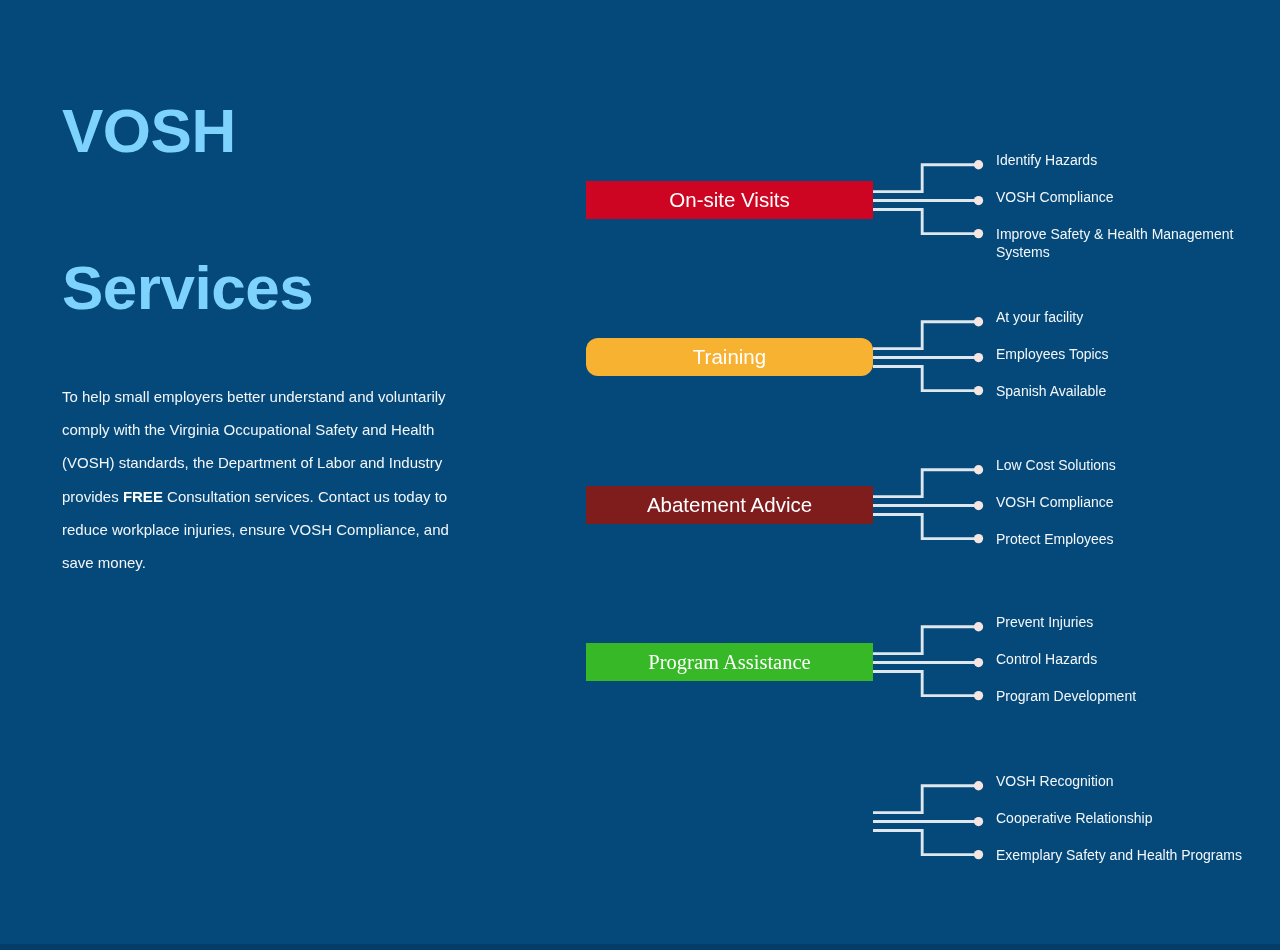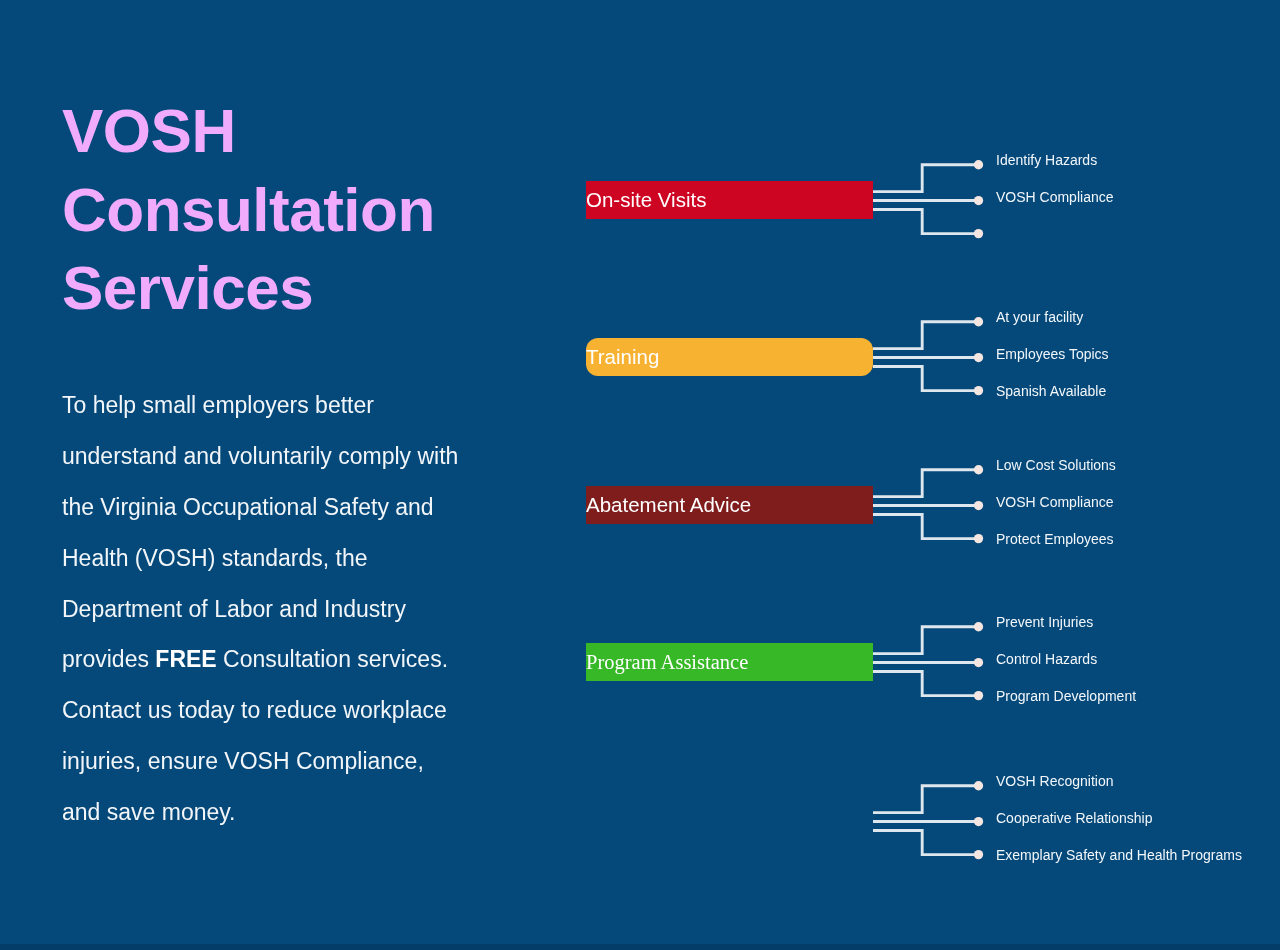--- a/index.html
+++ b/index.html
@@ -20,27 +20,27 @@
   
   #left {
     position:absolute;
     left:62px; top:92px;
     width:480px;
   }
   #title {
     font-size:62px;
     font-weight:bold;
     line-height:1.27;
-    color:#f0abfc;
+    color:#7dd3fc;
     letter-spacing:-0.5px;
   }
   #intro {
     margin-top:52px;
     width:400px;
-    font-size:23px;
+    font-size:15px;
     line-height:2.21;
     color:#f2f6f9;
     font-weight:400;
   }
   #intro .free { font-weight:bold; color:#ffffff; }
 
   
   #right {
     position:absolute;
     left:586px; top:0;
@@ -51,20 +51,21 @@
     left:0;
     width:694px;
     height:170px;
   }
   .cat-box {
     position:absolute;
     left:0; top:61px;
     width:287px; height:38px;
     display:flex;
     align-items:center;
+    justify-content:center;
     color:#ffffff;
     font-size:20.5px;
     font-weight:400;
     line-height:1;
   }
   
   .conn {
     position:absolute;
     left:287px; top:0;
     width:110px; height:170px;
@@ -90,21 +91,21 @@
   .item.i2 { top:105px; }
 </style>
 </head>
 <body>
 
 <div id="slide">
 
   <div id="left">
     <h1 id="title">
       <span>VOSH</span><br>
-      <span>Consultation</span><br>
+      <br>
       <span>Services</span>
     </h1>
     <p id="intro">
       <span>To help small employers better understand and voluntarily comply with the Virginia Occupational Safety and Health (VOSH) standards, the Department of Labor and Industry provides </span><span class="free">FREE</span><span> Consultation services. Contact us today to reduce workplace injuries, ensure VOSH Compliance, and save money.</span>
     </p>
   </div>
 
   <div id="right">
       <div class="row" style="top: 120px;">
         <div class="cat-box" style="background: rgb(206, 5, 34);">
@@ -114,20 +115,21 @@
           <path d="M0,70 H55 V40 H118" fill="none" stroke="#dfe7ee" stroke-width="3.2"></path>
           <path d="M0,80 H118" fill="none" stroke="#dfe7ee" stroke-width="3.2"></path>
           <path d="M0,90 H55 V117 H118" fill="none" stroke="#dfe7ee" stroke-width="3.2"></path>
           <circle cx="118" cy="40" r="5.2" fill="#f6e6e2"></circle>
           <circle cx="118" cy="80" r="5.2" fill="#f6e6e2"></circle>
           <circle cx="118" cy="117" r="5.2" fill="#f6e6e2"></circle>
         </svg>
         <div class="items">
           <div class="item i0">Identify Hazards</div>
           <div class="item i1">VOSH Compliance</div>
+          <div class="item i2 wrap">Improve Safety &amp; Health Management Systems</div>
         </div>
       </div>
       <div class="row" style="top: 277px;">
         <div class="cat-box" style="background: rgb(248, 178, 50); border-radius: 12px;">
           <span>Training</span>
         </div>
         <svg class="conn" viewBox="0 0 123 170" width="123" height="170">
           <path d="M0,70 H55 V40 H118" fill="none" stroke="#dfe7ee" stroke-width="3.2"></path>
           <path d="M0,80 H118" fill="none" stroke="#dfe7ee" stroke-width="3.2"></path>
           <path d="M0,90 H55 V117 H118" fill="none" stroke="#dfe7ee" stroke-width="3.2"></path>

